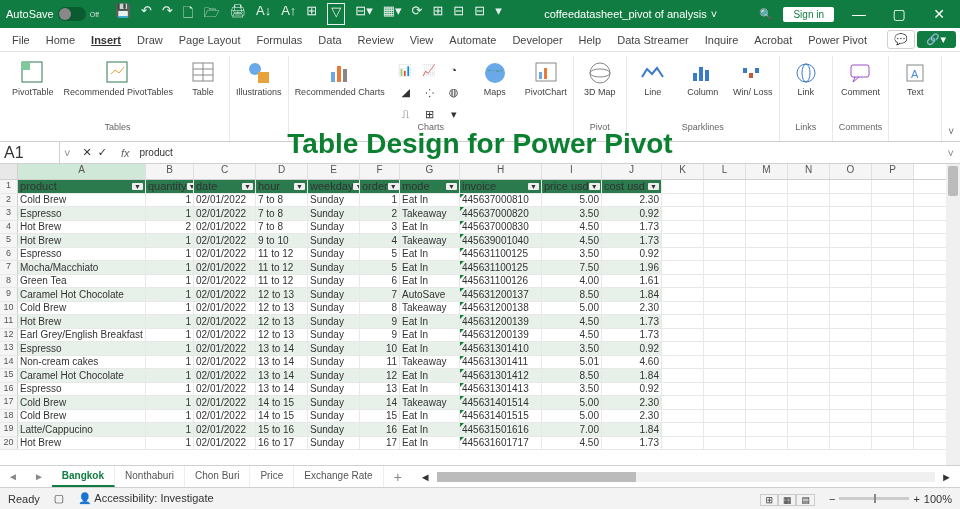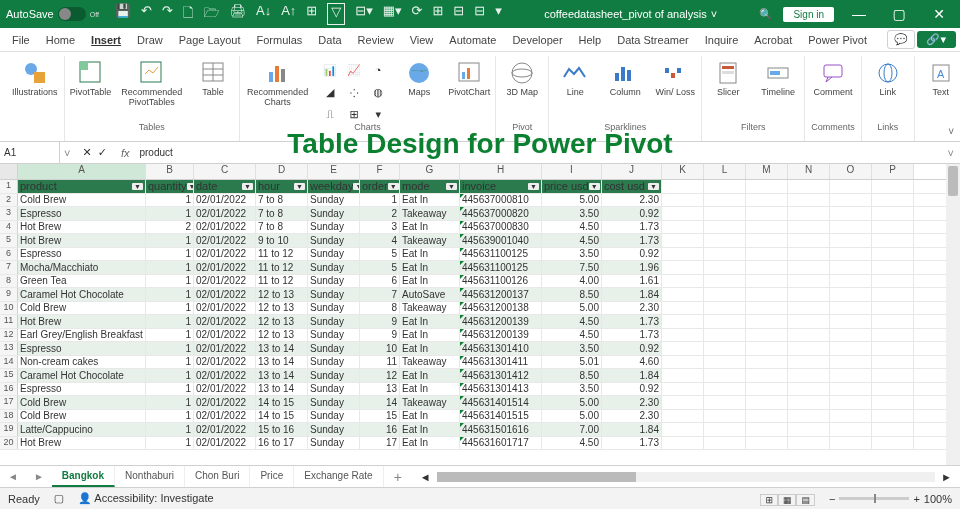--- a/index.html
+++ b/index.html
@@ -27,21 +27,21 @@
 .rgroup:last-child{border-right:none}
 .rgroup .icons{display:flex;gap:10px;align-items:flex-start;height:66px;padding-top:4px}
 .rgroup .gname{font-size:9px;color:#666;height:14px}
 .ritem{display:flex;flex-direction:column;align-items:center;gap:2px;min-width:40px}
 .ritem .ic{width:26px;height:26px;display:flex;align-items:center;justify-content:center}
 .ritem .lbl{font-size:9px;text-align:center;line-height:1.1;color:#444}
 .smallgrid{display:grid;grid-template-columns:repeat(3,22px);grid-template-rows:repeat(3,20px);gap:2px}
 .smallgrid span{display:flex;align-items:center;justify-content:center}
 .ribbon .collapse{position:absolute;right:6px;bottom:4px;font-size:10px;color:#666}
 .namebox{height:22px;display:flex;align-items:center;border-bottom:1px solid #d0d0d0}
-.namebox .nb{width:60px;padding:0 4px;border-right:1px solid #d0d0d0;height:100%;display:flex;align-items:center;font-size:10px}
+.namebox .nb{width:60px;padding:0 4px;border-right:1px solid #d0d0d0;height:100%;display:flex;align-items:center;font-size:16px}
 .namebox .fxbtns{display:flex;gap:6px;padding:0 8px;color:#999;font-size:11px}
 .namebox .fx{font-style:italic;padding:0 6px;color:#666}
 .namebox .fval{flex:1;padding:0 4px;font-size:10px}
 .overlay-title{position:absolute;left:0;right:0;top:128px;text-align:center;font-size:28px;font-weight:bold;color:#0a8030;z-index:5;pointer-events:none}
 .grid-wrap{position:absolute;left:0;right:0;top:164px;bottom:44px;overflow:hidden}
 .colheads{display:flex;height:16px;background:#fff;border-bottom:1px solid #d0d0d0}
 .colheads .rh{width:18px;border-right:1px solid #d0d0d0;background:#e8e8e8}
 .colheads .ch{border-right:1px solid #e0e0e0;text-align:center;font-size:10px;color:#555;background:#f5f5f5}
 .colheads .ch.sel{background:#d0e8d8}
 .gridrows{overflow:hidden}
@@ -136,34 +136,20 @@
   <span class="rbtn">💬</span>
   <span class="share">🔗▾</span>
 </div>
 
 <div class="ribbon">
   <div class="rgroup">
     <div class="icons">
       <div class="ritem">
           <div class="ic">
             <svg width="26" height="26">
-              <circle cx="9" cy="9" r="6" fill="#6aa9e8"></circle>
-              <rect x="12" y="12" width="11" height="11" fill="#e8a23a"></rect>
-            </svg>
-          </div>
-          <div class="lbl">Illustrations</div>
-        </div>
-    </div>
-    <div class="gname"></div>
-  </div>
-  <div class="rgroup">
-    <div class="icons">
-      <div class="ritem">
-          <div class="ic">
-            <svg width="26" height="26">
               <rect x="2" y="2" width="20" height="20" fill="none" stroke="#2a7a4e"></rect>
               <rect x="2" y="2" width="8" height="8" fill="#7fc99a"></rect>
             </svg>
           </div>
           <div class="lbl">PivotTable</div>
         </div>
       <div class="ritem">
           <div class="ic">
             <svg width="26" height="26">
               <rect x="2" y="2" width="20" height="20" fill="none" stroke="#2a7a4e"></rect>
@@ -179,20 +165,34 @@
               <rect x="3" y="3" width="20" height="18" fill="none" stroke="#888"></rect>
               <line x1="3" y1="9" x2="23" y2="9" stroke="#888"></line>
               <line x1="3" y1="15" x2="23" y2="15" stroke="#888"></line>
               <line x1="13" y1="3" x2="13" y2="21" stroke="#888"></line>
             </svg>
           </div>
           <div class="lbl">Table</div>
         </div>
     </div>
     <div class="gname">Tables</div>
+  </div>
+  <div class="rgroup">
+    <div class="icons">
+      <div class="ritem">
+          <div class="ic">
+            <svg width="26" height="26">
+              <circle cx="9" cy="9" r="6" fill="#6aa9e8"></circle>
+              <rect x="12" y="12" width="11" height="11" fill="#e8a23a"></rect>
+            </svg>
+          </div>
+          <div class="lbl">Illustrations</div>
+        </div>
+    </div>
+    <div class="gname"></div>
   </div>
   <div class="rgroup">
     <div class="icons">
       <div class="ritem">
           <div class="ic">
             <svg width="26" height="26">
               <rect x="4" y="12" width="4" height="10" fill="#6aa9e8"></rect>
               <rect x="10" y="6" width="4" height="16" fill="#e87a3a"></rect>
               <rect x="16" y="9" width="4" height="13" fill="#888"></rect>
             </svg>
@@ -280,66 +280,42 @@
 Loss</div>
         </div>
     </div>
     <div class="gname">Sparklines</div>
   </div>
   <div class="rgroup">
     <div class="icons">
       <div class="ritem">
           <div class="ic">
             <svg width="26" height="26">
-              <rect x="5" y="3" width="16" height="20" fill="none" stroke="#888"></rect>
-              <rect x="7" y="6" width="12" height="3" fill="#c85a3a"></rect>
-              <rect x="7" y="11" width="12" height="3" fill="#ddd"></rect>
-            </svg>
-          </div>
-          <div class="lbl">Slicer</div>
-        </div>
-      <div class="ritem">
-          <div class="ic">
-            <svg width="26" height="26">
-              <rect x="3" y="8" width="20" height="10" fill="none" stroke="#888"></rect>
-              <rect x="5" y="11" width="10" height="4" fill="#6aa9e8"></rect>
-            </svg>
-          </div>
-          <div class="lbl">Timeline</div>
-        </div>
-    </div>
-    <div class="gname">Filters</div>
+              <circle cx="13" cy="13" r="9" fill="none" stroke="#3a7ac8"></circle>
+              <ellipse cx="13" cy="13" rx="4" ry="9" fill="none" stroke="#3a7ac8"></ellipse>
+            </svg>
+          </div>
+          <div class="lbl">Link</div>
+        </div>
+    </div>
+    <div class="gname">Links</div>
   </div>
   <div class="rgroup">
     <div class="icons">
       <div class="ritem">
           <div class="ic">
             <svg width="26" height="26">
               <rect x="4" y="5" width="18" height="12" rx="2" fill="none" stroke="#9a4ec8"></rect>
               <path d="M8 17l-2 5 6-5" fill="none" stroke="#9a4ec8"></path>
             </svg>
           </div>
           <div class="lbl">Comment</div>
         </div>
     </div>
     <div class="gname">Comments</div>
-  </div>
-  <div class="rgroup">
-    <div class="icons">
-      <div class="ritem">
-          <div class="ic">
-            <svg width="26" height="26">
-              <circle cx="13" cy="13" r="9" fill="none" stroke="#3a7ac8"></circle>
-              <ellipse cx="13" cy="13" rx="4" ry="9" fill="none" stroke="#3a7ac8"></ellipse>
-            </svg>
-          </div>
-          <div class="lbl">Link</div>
-        </div>
-    </div>
-    <div class="gname">Links</div>
   </div>
   <div class="rgroup">
     <div class="icons">
       <div class="ritem">
           <div class="ic">
             <svg width="26" height="26">
               <rect x="5" y="5" width="16" height="16" fill="none" stroke="#888"></rect>
               <text x="9" y="18" font-size="12" fill="#4a8ad8">A</text>
             </svg>
           </div>

